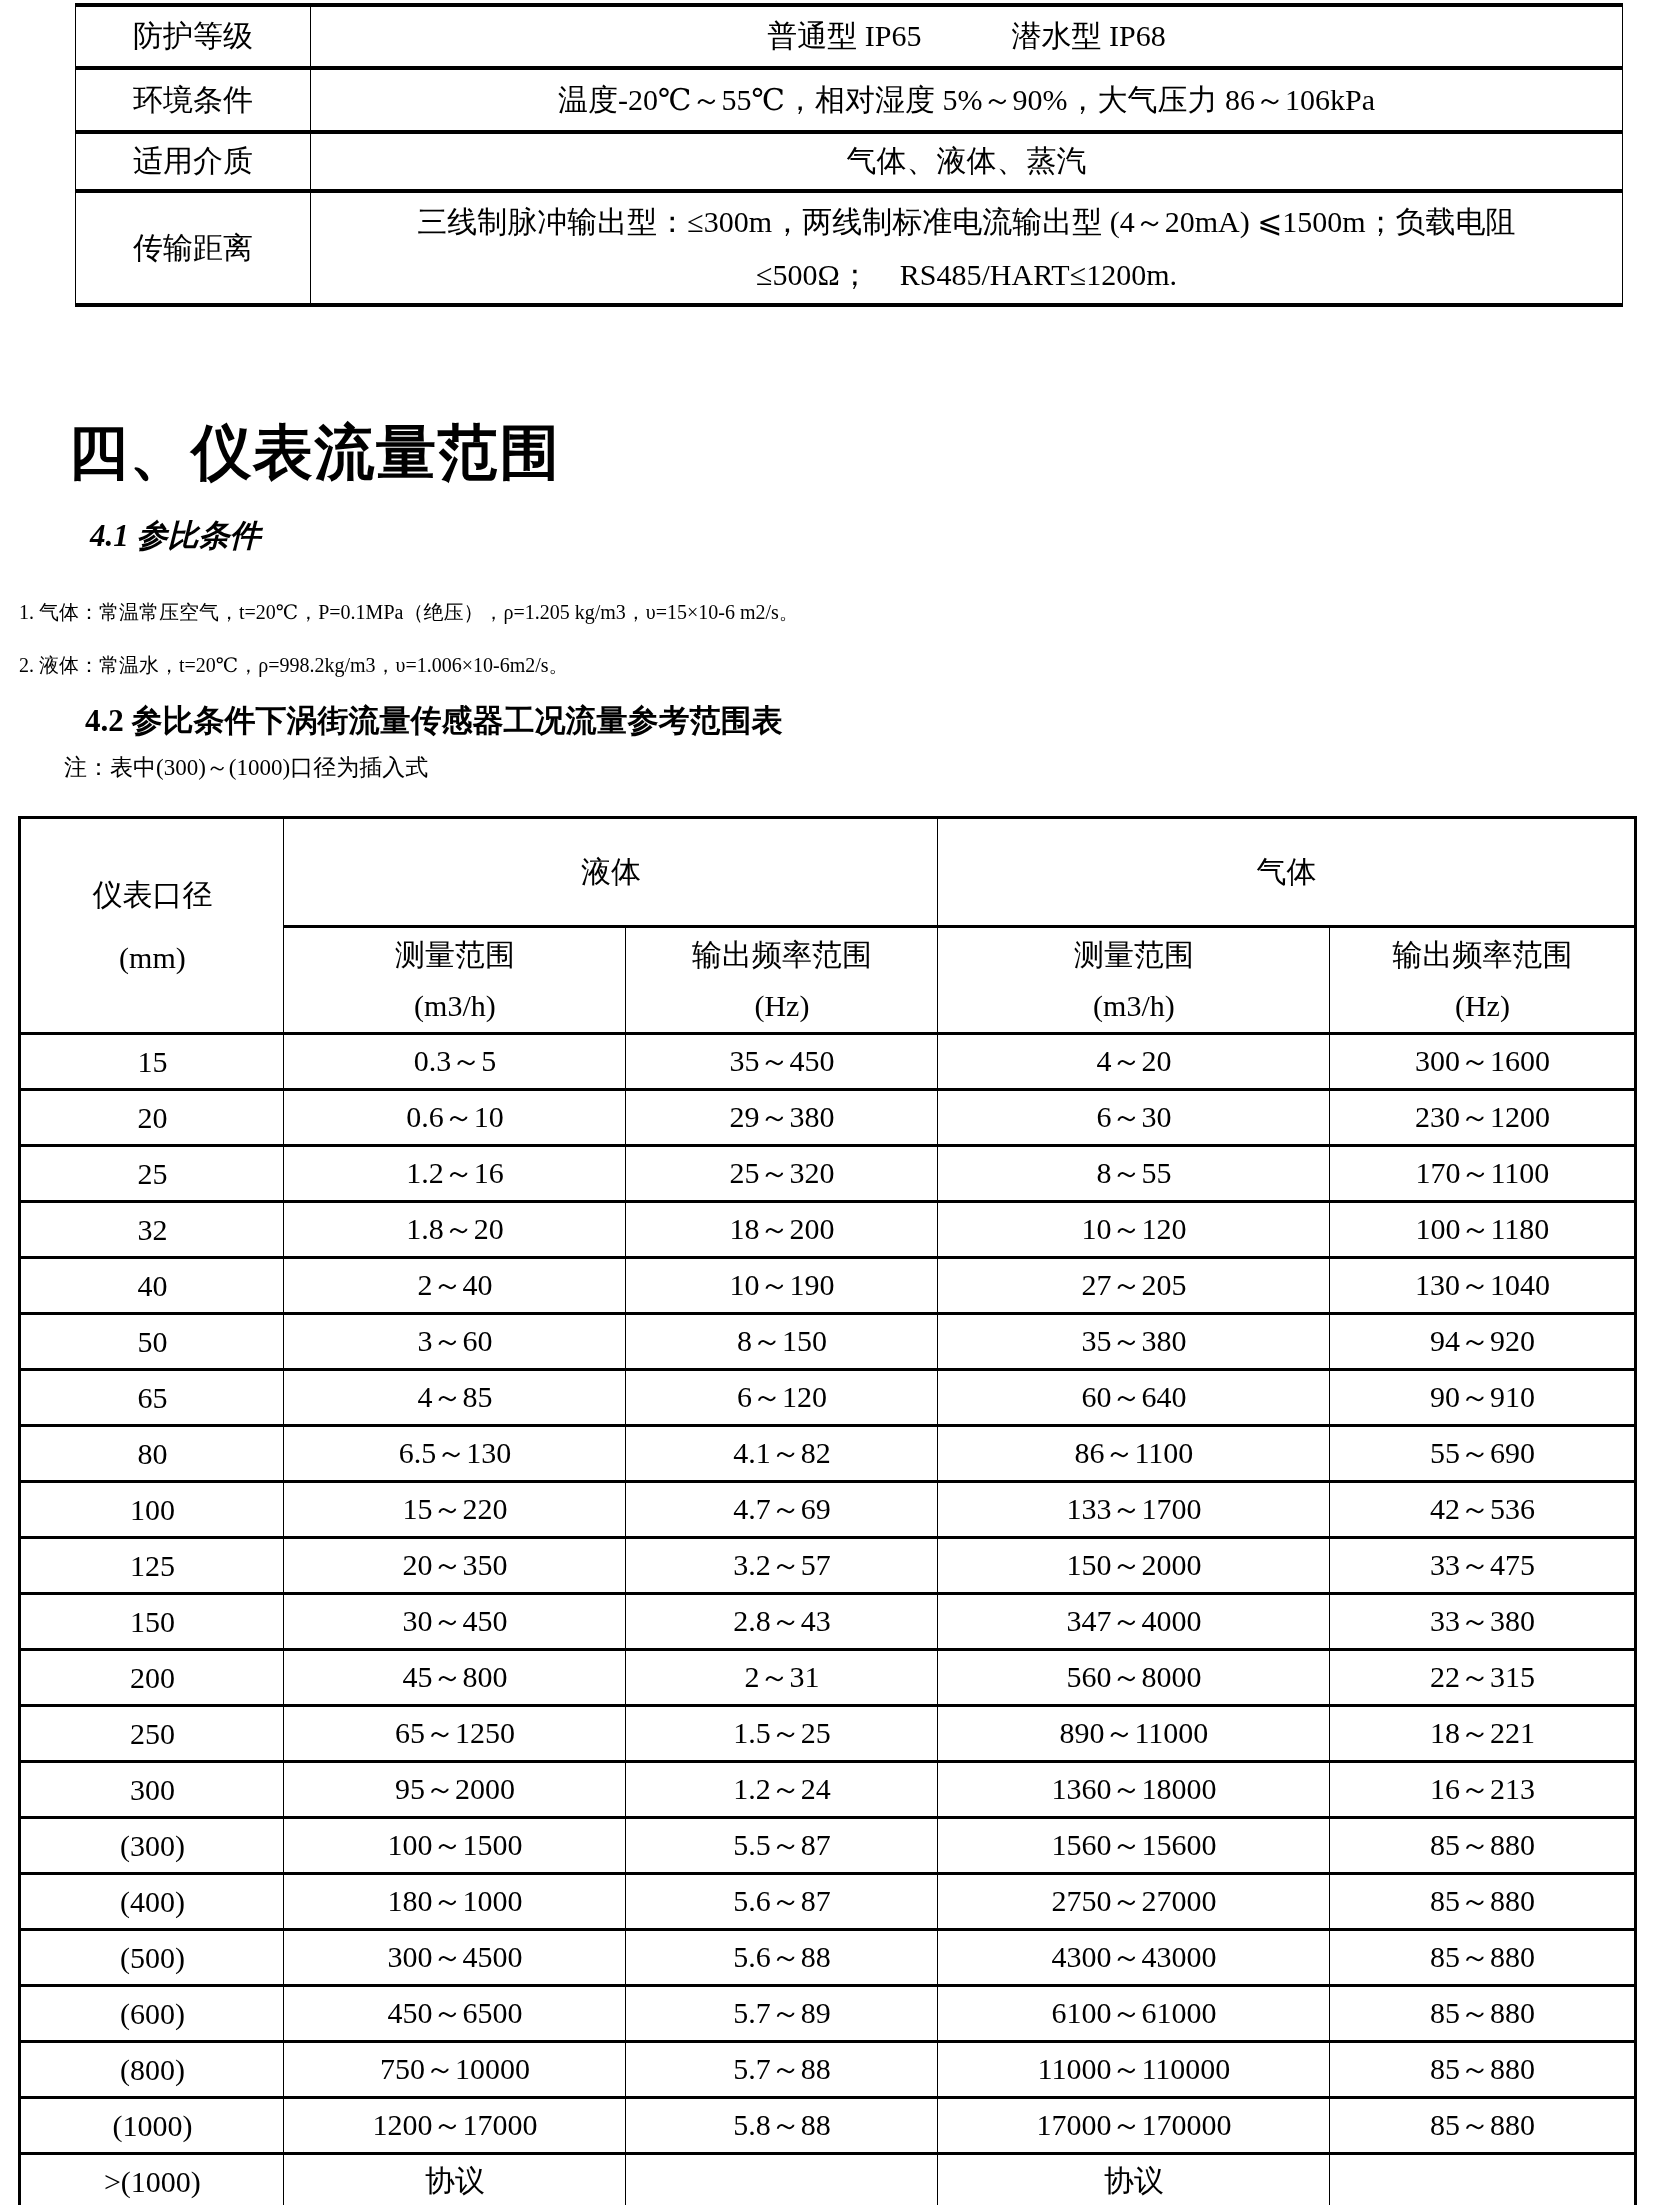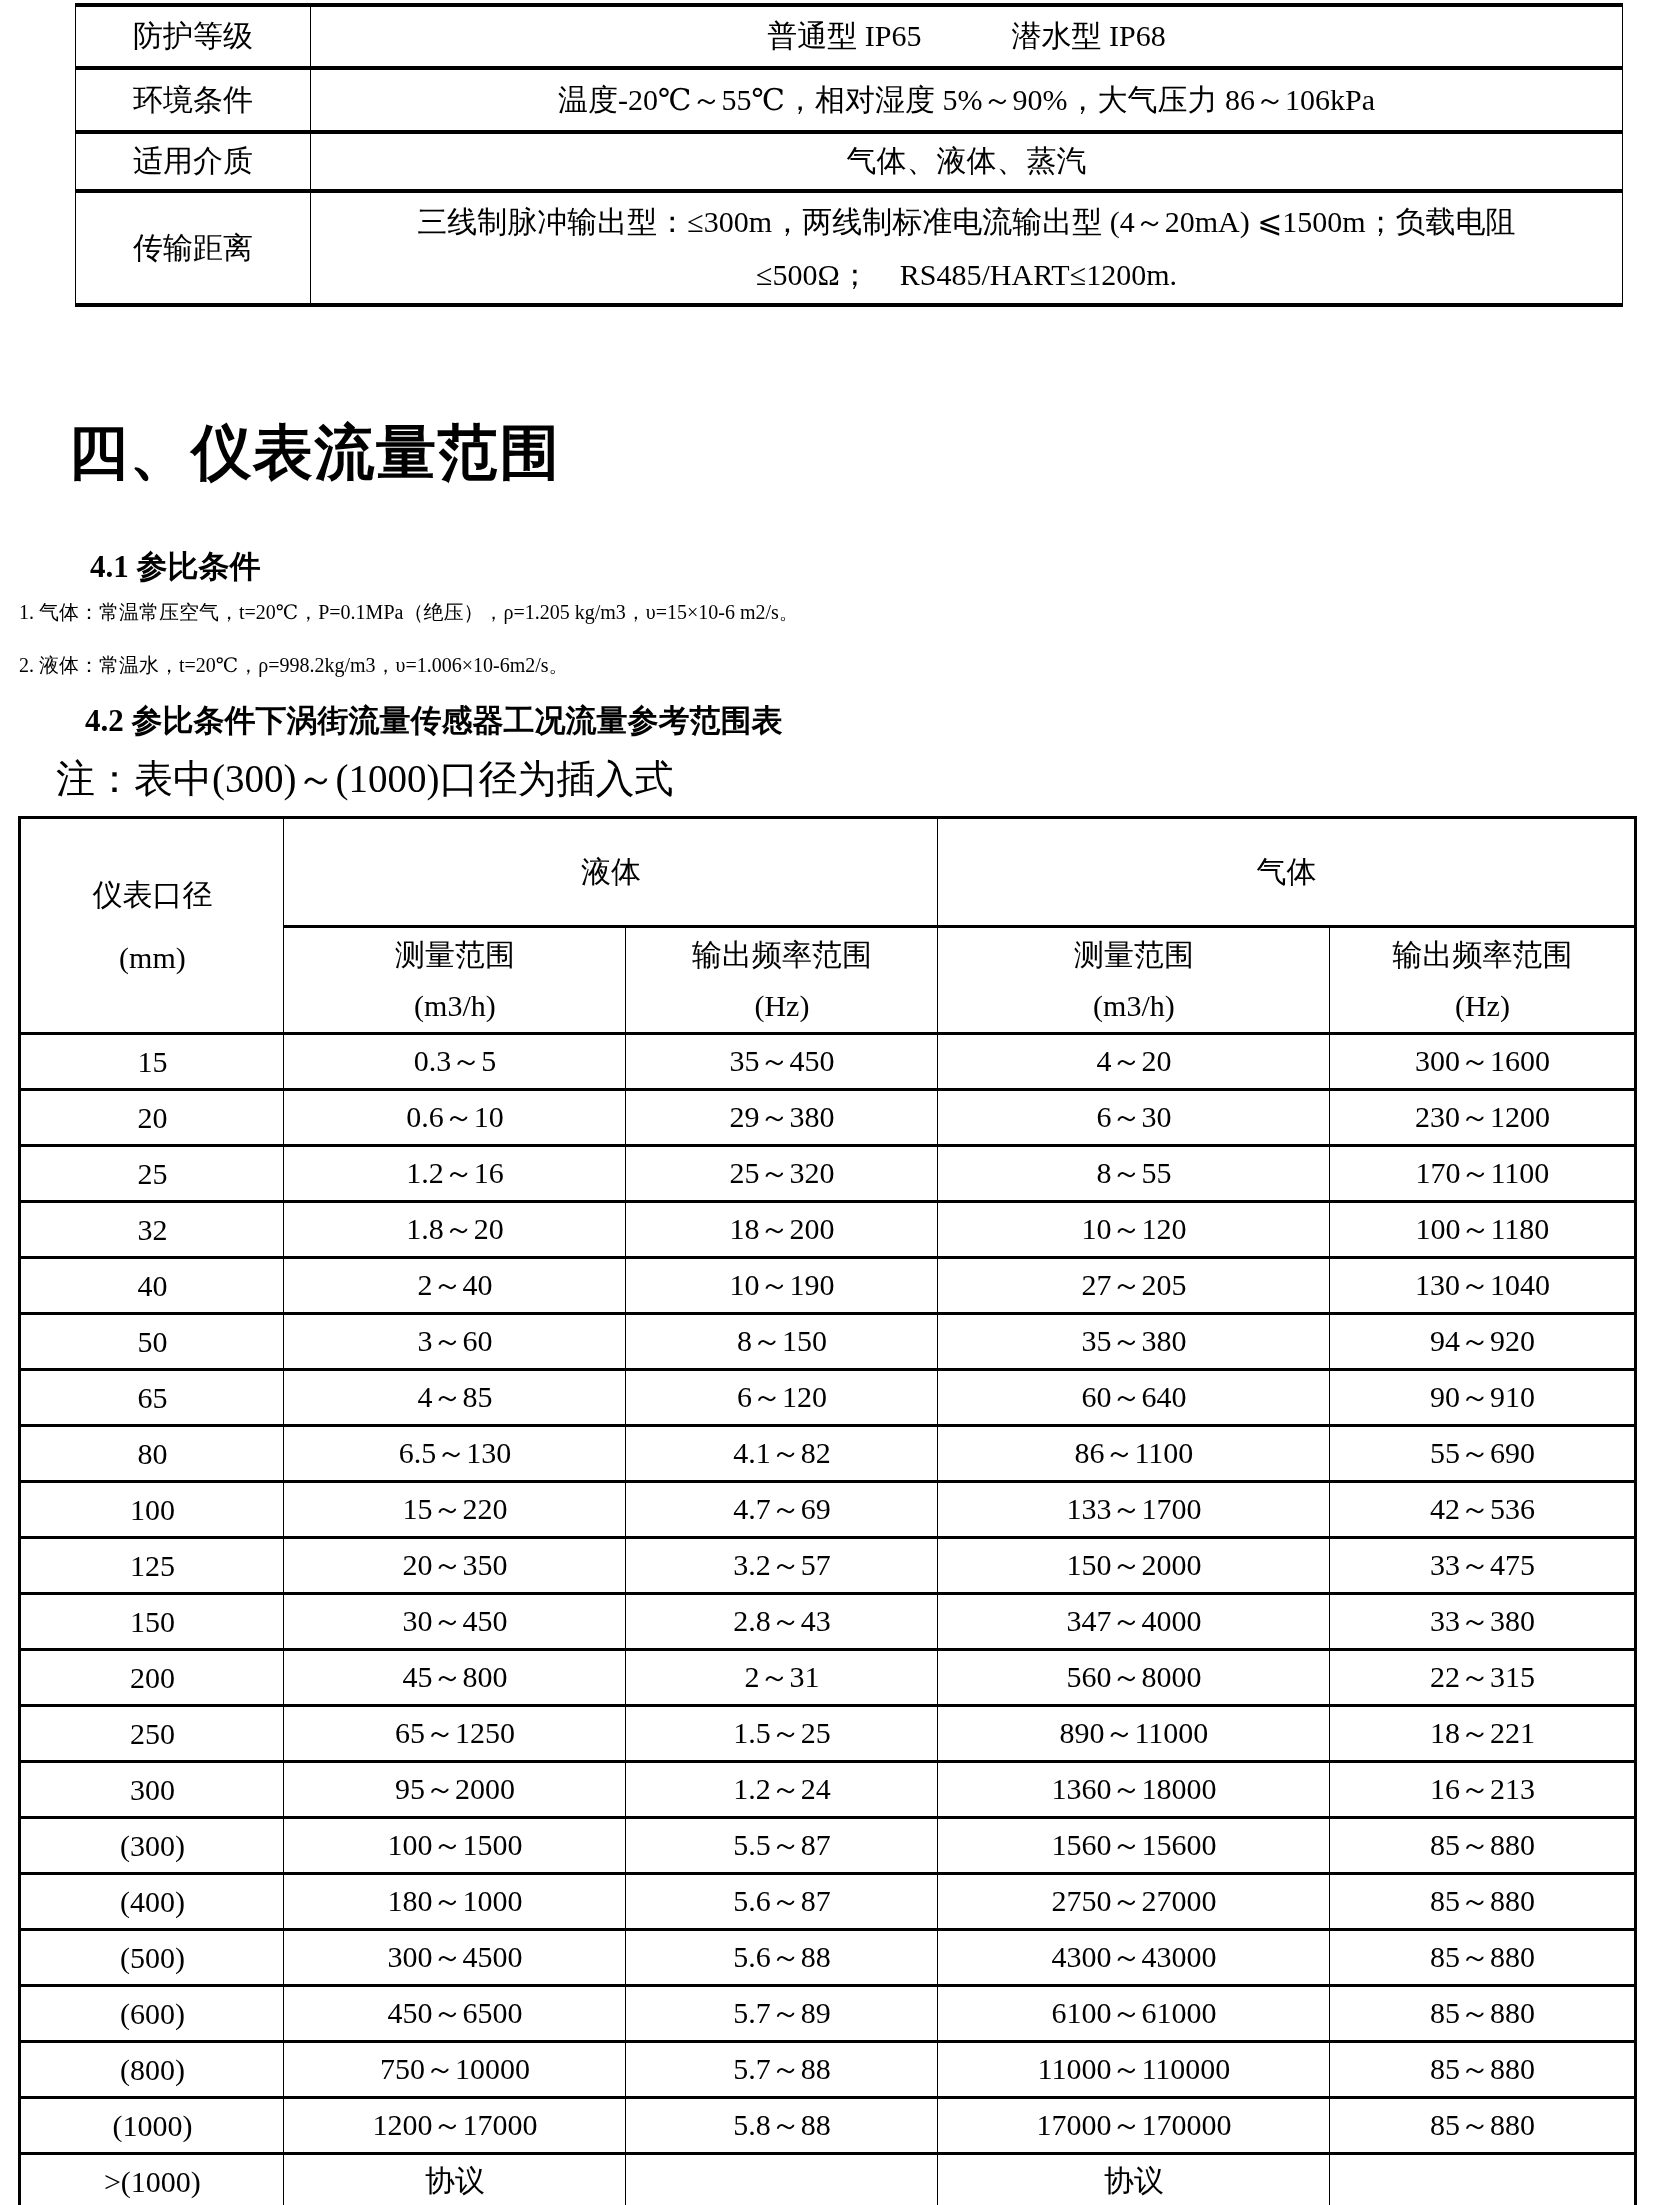--- a/index.html
+++ b/index.html
@@ -27,26 +27,26 @@
   .spec-r3 { height:59px; }
   .spec-r4 { height:114px; }
   .spec-line { line-height:53px; }
 
   
   .h-main {
     position:absolute; top:413px; left:68px;
     font-size:60px; font-weight:bold; letter-spacing:1.6px;
   }
   .h-sub { position:absolute; font-size:31px; font-weight:bold; }
-  .h41 { top:546px; left:90px; }
+  .h41 { top:515px; left:90px;font-style:italic; }
   .h42 { top:700px; left:85px; }
   .para { position:absolute; left:19px; width:1622px; font-size:20px; white-space:nowrap; }
   .p-item1 { top:599px; }
   .p-item2 { top:652px; }
-  .p-note  { position:absolute; top:752px; left:56px; font-size:39px;text-align:right; }
+  .p-note  { position:absolute; top:752px; left:64px; font-size:23px;text-align:right; }
 
   
   table.flow {
     position:absolute; top:816px; left:18.4px; width:1616px;
     border-collapse:collapse; table-layout:fixed;
   }
   table.flow th, table.flow td {
     border-left:1.6px solid #000; border-right:1.6px solid #000;
     border-top:3.2px solid #000; border-bottom:3.2px solid #000;
     text-align:center; vertical-align:middle;

